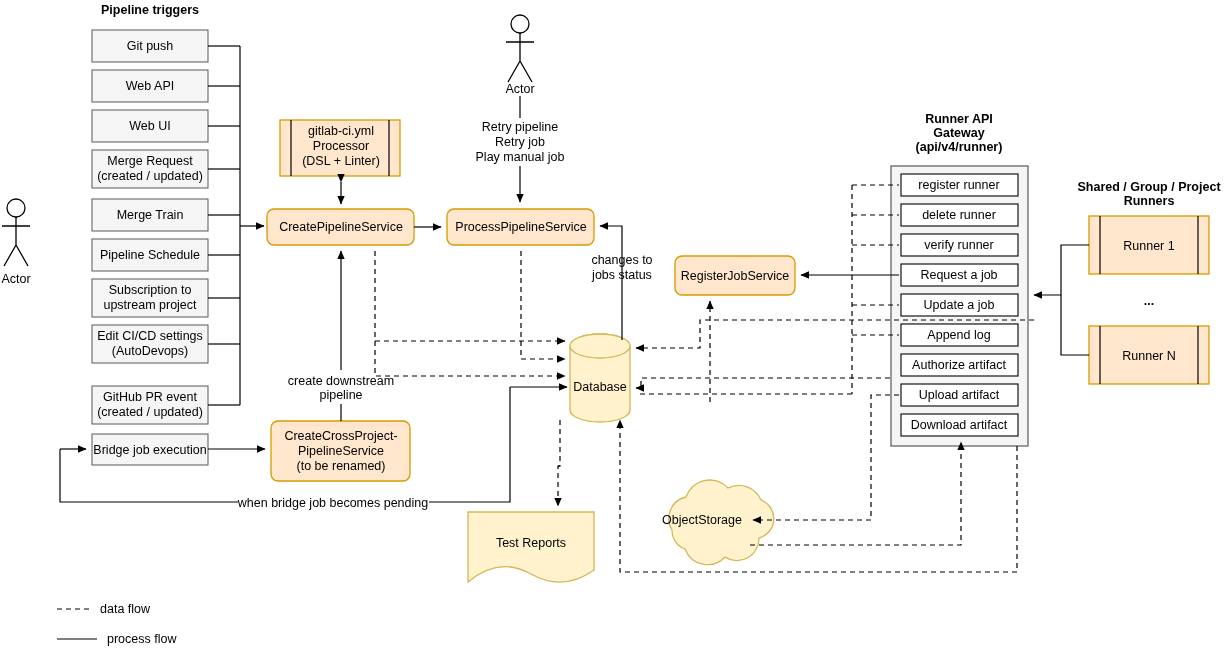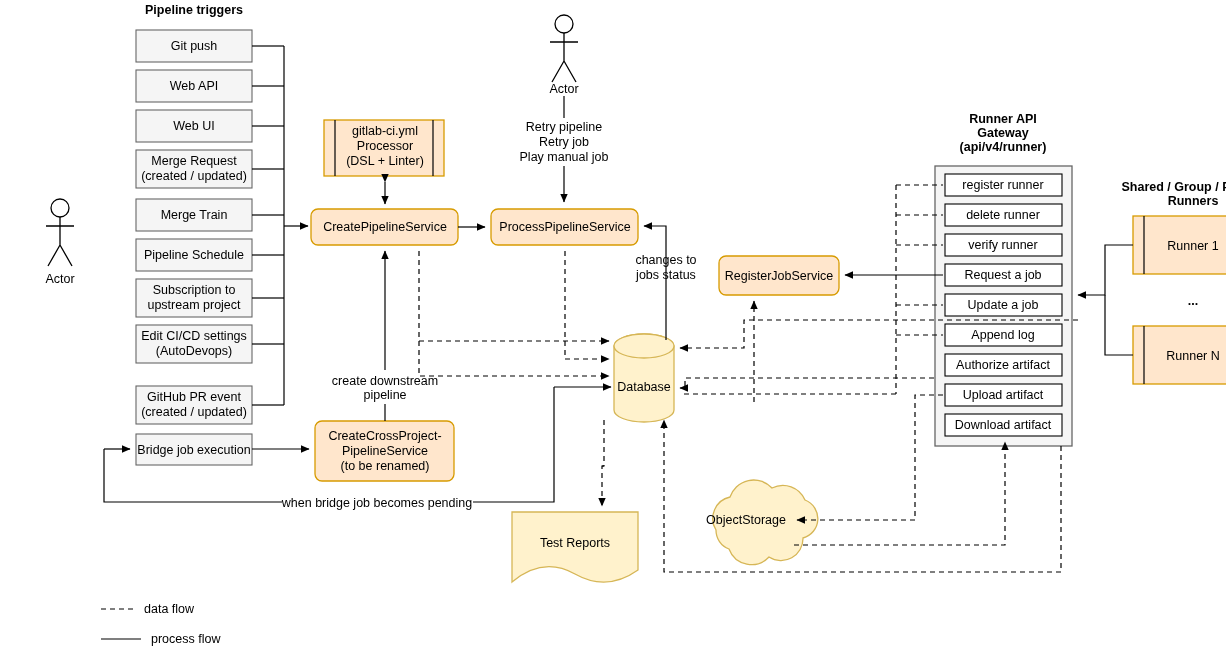--- a/index.html
+++ b/index.html
@@ -1,18 +1,18 @@
 <!DOCTYPE html>
 <html><head>
 <meta charset="utf-8">
 <style>
   html,body{margin:0;padding:0;background:#ffffff;}
   body{width:1226px;height:651px;overflow:hidden;
        font-family:"Liberation Sans","DejaVu Sans",sans-serif;}
-  #stage{position:relative;width:1138px;height:651px;margin-left:44px;}
+  #stage{position:relative;width:1138px;height:651px;}
   svg{display:block;}
   text{font-family:"Liberation Sans","DejaVu Sans",sans-serif;fill:#000000;}
   .t{font-size:12.5px;}
   .tb{font-size:12.5px;font-weight:bold;}
   .tc{text-anchor:middle;}
   .ln{stroke:#000000;stroke-width:1.2;fill:none;}
   .dl{stroke:#000000;stroke-width:1.2;fill:none;stroke-dasharray:5,4;}
   .trigbox{fill:#f5f5f5;stroke:#666666;stroke-width:1.1;}
   .svc{fill:#ffe6cc;stroke:#d79b00;stroke-width:1.3;}
   .db{fill:#fff2cc;stroke:#d6b656;stroke-width:1.3;}

